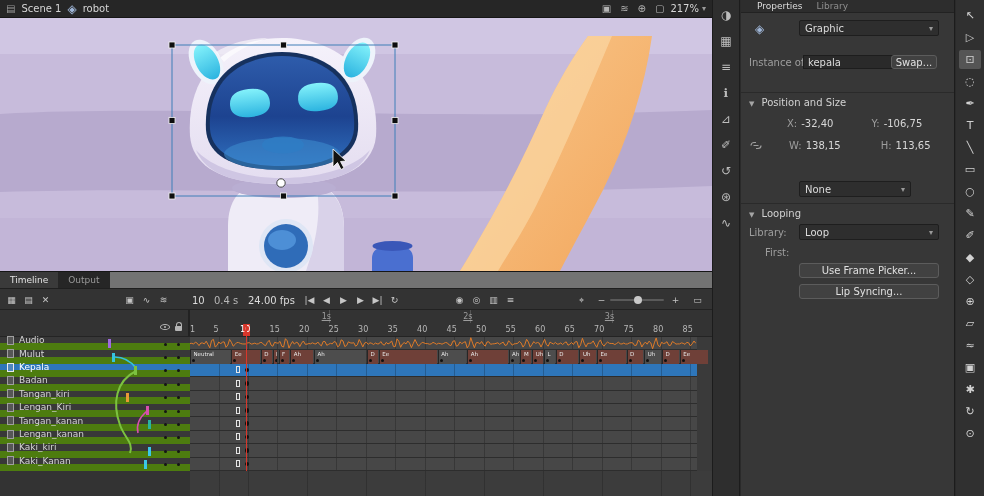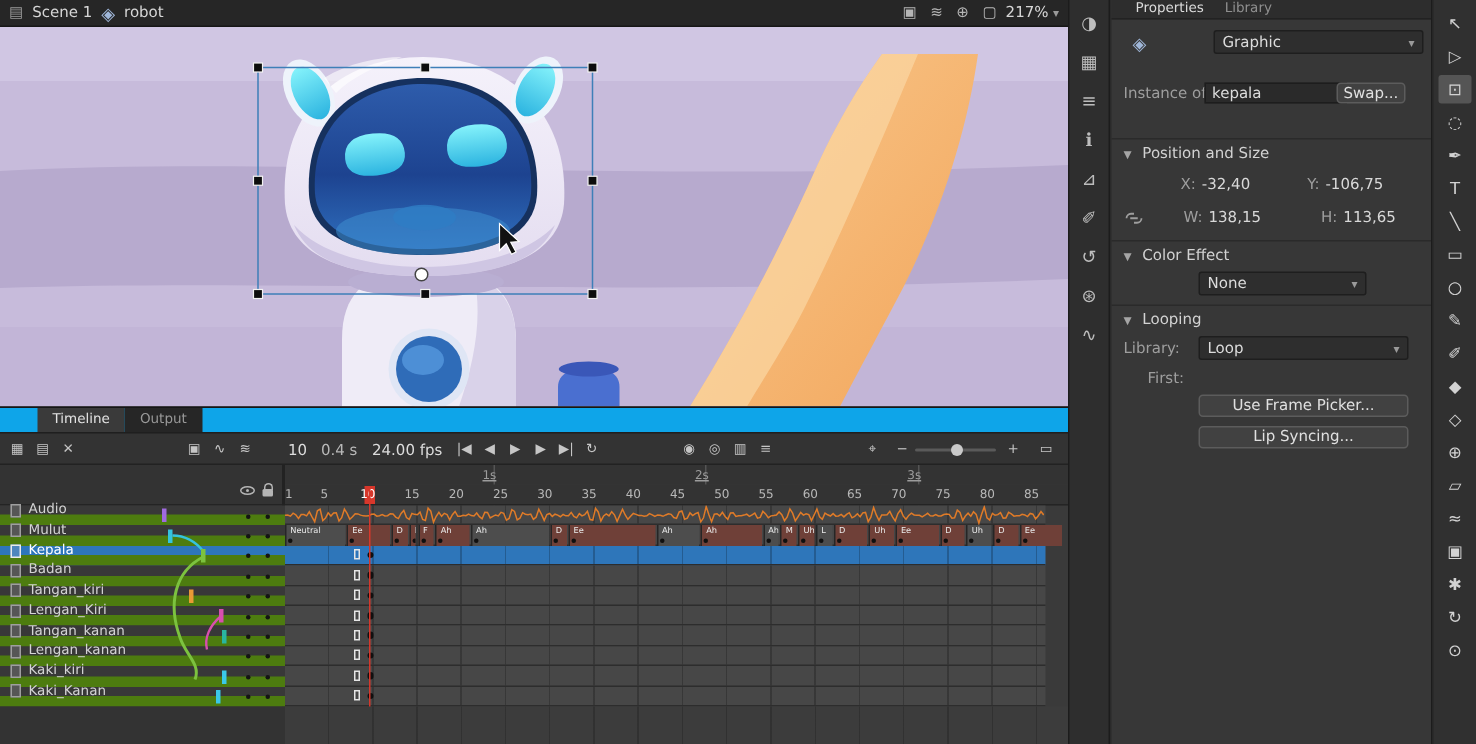--- a/index.html
+++ b/index.html
@@ -37,21 +37,21 @@
   .phead .tri{font-size:7px;color:#a5a5a5;margin-right:4px;}
   .symico{color:#9fb6d8;font-size:12px;}
 
   
   #tools{position:absolute;left:956px;top:0;width:28px;height:496px;background:#303030;display:flex;flex-direction:column;align-items:center;padding-top:6px;gap:3px;}
   .tool{width:22px;height:19px;display:flex;align-items:center;justify-content:center;color:#d2d2d2;font-size:11px;border-radius:2px;}
   .tool.sel{background:#555;}
 
   
   #timeline{position:absolute;left:0;top:271px;width:712px;height:225px;background:#333;border-top:1px solid #161616;}
-  .tl-tabs{position:absolute;left:0;top:0;width:100%;height:16px;background:#0ea5e9;display:flex;padding-left:25px;}
+  .tl-tabs{position:absolute;left:0;top:0;width:100%;height:16px;background:#737373;display:flex;}
   .tl-tab{padding:0 10px;display:flex;align-items:center;font-size:9px;color:#999;background:#262626;}
   .tl-tab.act{background:#3a3a3a;color:#e2e2e2;}
   .tl-controls{position:absolute;left:0;top:16px;width:100%;height:22px;background:#333;border-top:1px solid #1f1f1f;border-bottom:1px solid #222;}
   .cgroup{position:absolute;top:0;height:22px;display:flex;align-items:center;gap:2px;}
   .cbtn{min-width:15px;height:16px;display:flex;align-items:center;justify-content:center;color:#c6c6c6;font-size:9px;border-radius:2px;padding:0 1px;}
   .ctext{position:absolute;top:0;height:22px;display:flex;align-items:center;color:#dcdcdc;font-size:10px;}
   .zslider{position:absolute;top:10px;left:610px;width:54px;height:2px;background:#5a5a5a;border-radius:1px;}
   .zthumb{position:absolute;left:24px;top:-3px;width:8px;height:8px;border-radius:50%;background:#c9c9c9;}
 
   .tl-body{position:absolute;left:0;top:38px;width:712px;height:187px;}
@@ -207,21 +207,21 @@
 
   <div id="props">
     <div class="p-tabs">
       <span class="p-tab act">Properties</span>
       <span class="p-tab">Library</span>
     </div>
 
     <div class="prow" style="top:22px;left:14px;">
       <span class="symico">◈</span>
     </div>
-    <div class="psel" style="top:20px;left:68px;width:140px;">
+    <div class="psel" style="top:20px;left:58px;width:140px;">
       <span>Graphic</span>
       <span class="caret">▾</span>
     </div>
 
     <div class="prow" style="top:57px;left:8px;">
       <span class="plabel">Instance of:</span>
     </div>
     <div class="pfield" style="top:55px;left:62px;width:95px;">
       <span>kepala</span>
     </div>
@@ -245,24 +245,20 @@
         <path d="M2,5.5 a3,3 0 0 1 3,-3 h2 M12,5.5 a3,3 0 0 1 -3,3 h-2 M4.5,5.5 h5" stroke="#9e9e9e" stroke-width="1.2" fill="none"></path>
       </svg>
       <span style="width:18px;"></span>
       <span class="plabel">W:</span>
       <span class="pvalue">138,15</span>
       <span style="width:32px;"></span>
       <span class="plabel">H:</span>
       <span class="pvalue">113,65</span>
     </div>
 
-    <div class="phead" style="top:160px;">
-      <span class="tri">▼</span>
-      <span>Color Effect</span>
-    </div>
     <div class="psel" style="top:181px;left:58px;width:112px;">
       <span>None</span>
       <span class="caret">▾</span>
     </div>
 
     <div class="phead" style="top:203px;">
       <span class="tri">▼</span>
       <span>Looping</span>
     </div>
     <div class="prow" style="top:227px;left:8px;">

